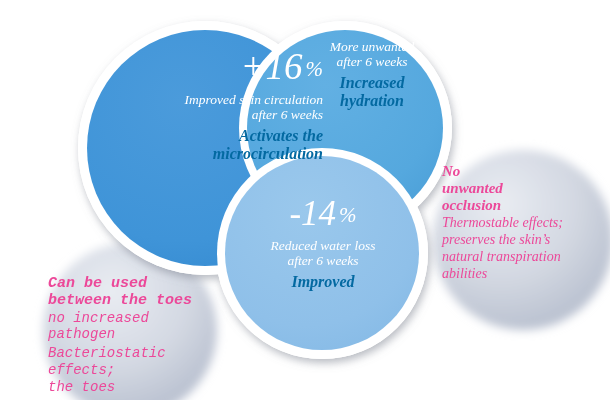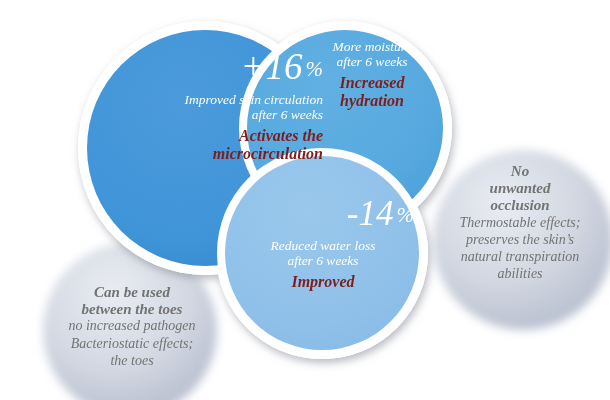--- a/index.html
+++ b/index.html
@@ -53,57 +53,57 @@
     color: #ffffff;
     line-height: 1.12;
     margin-top: 7px;
     white-space: nowrap;
   }
   .headline {
     display: block;
     font-size: 16px;
     font-style: italic;
     font-weight: bold;
-    color: #7f1d1d;
+    color: #0369a1;
     line-height: 1.1;
     margin-top: 5px;
     white-space: nowrap;
   }
   
   #bubble-1-text { left: 88px; top: 48px; width: 235px; text-align: right; }
   
   #bubble-2-text { left: 292px; top: 32px; width: 160px; }
   #bubble-2-text .pct { font-size: 35px; }
   
   #bubble-3-text { left: 232px; top: 196px; width: 182px; }
-  #bubble-3-text .pct { font-size: 35px; text-align: right; }
+  #bubble-3-text .pct { font-size: 35px; }
 
   
   .grey-text {
     position: absolute;
-    text-align: center;
-    color: #737373;
+    text-align: left;
+    color: #ec4899;
     font-style: italic;
   }
   .grey-title {
     display: block;
     font-size: 15px;
     font-weight: bold;
     font-style: italic;
     line-height: 1.12;
   }
   .grey-body {
     display: block;
     font-size: 14px;
     font-style: italic;
     line-height: 1.2;
     margin-top: 2px;
   }
   #grey-right-text { left: 442px; top: 163px; width: 156px; }
-  #grey-left-text  { left: 48px;  top: 284px; width: 168px; }
+  #grey-left-text  { left: 48px;  top: 276px; width: 168px; font-family: Liberation Mono, monospace; }
 </style>
 </head>
 <body>
 
 <div id="infographic">
 
   <svg class="stage" viewBox="0 0 610 400">
     <defs>
       <radialGradient id="gradGreyRight" cx="38%" cy="30%" r="78%">
         <stop offset="0%" stop-color="#e9ecf2"></stop>
@@ -179,21 +179,21 @@
 
   <div class="bubble-text" id="bubble-1-text">
     <span class="pct"><span>+16</span><span class="sym">%</span></span>
     <span class="sub">Improved skin circulation</span>
     <span class="sub" style="margin-top:0">after 6 weeks</span>
     <span class="headline">Activates the</span>
     <span class="headline" style="margin-top:0">microcirculation</span>
   </div>
 
   <div class="bubble-text" id="bubble-2-text">
-    <span class="sub">More moisture</span>
+    <span class="sub">More unwanted</span>
     <span class="sub" style="margin-top:0">after 6 weeks</span>
     <span class="headline">Increased</span>
     <span class="headline" style="margin-top:0">hydration</span>
   </div>
 
   <div class="bubble-text" id="bubble-3-text">
     <span class="pct"><span>-14</span><span class="sym">%</span></span>
     <span class="sub">Reduced water loss</span>
     <span class="sub" style="margin-top:0">after 6 weeks</span>
     <span class="headline">Improved</span>

